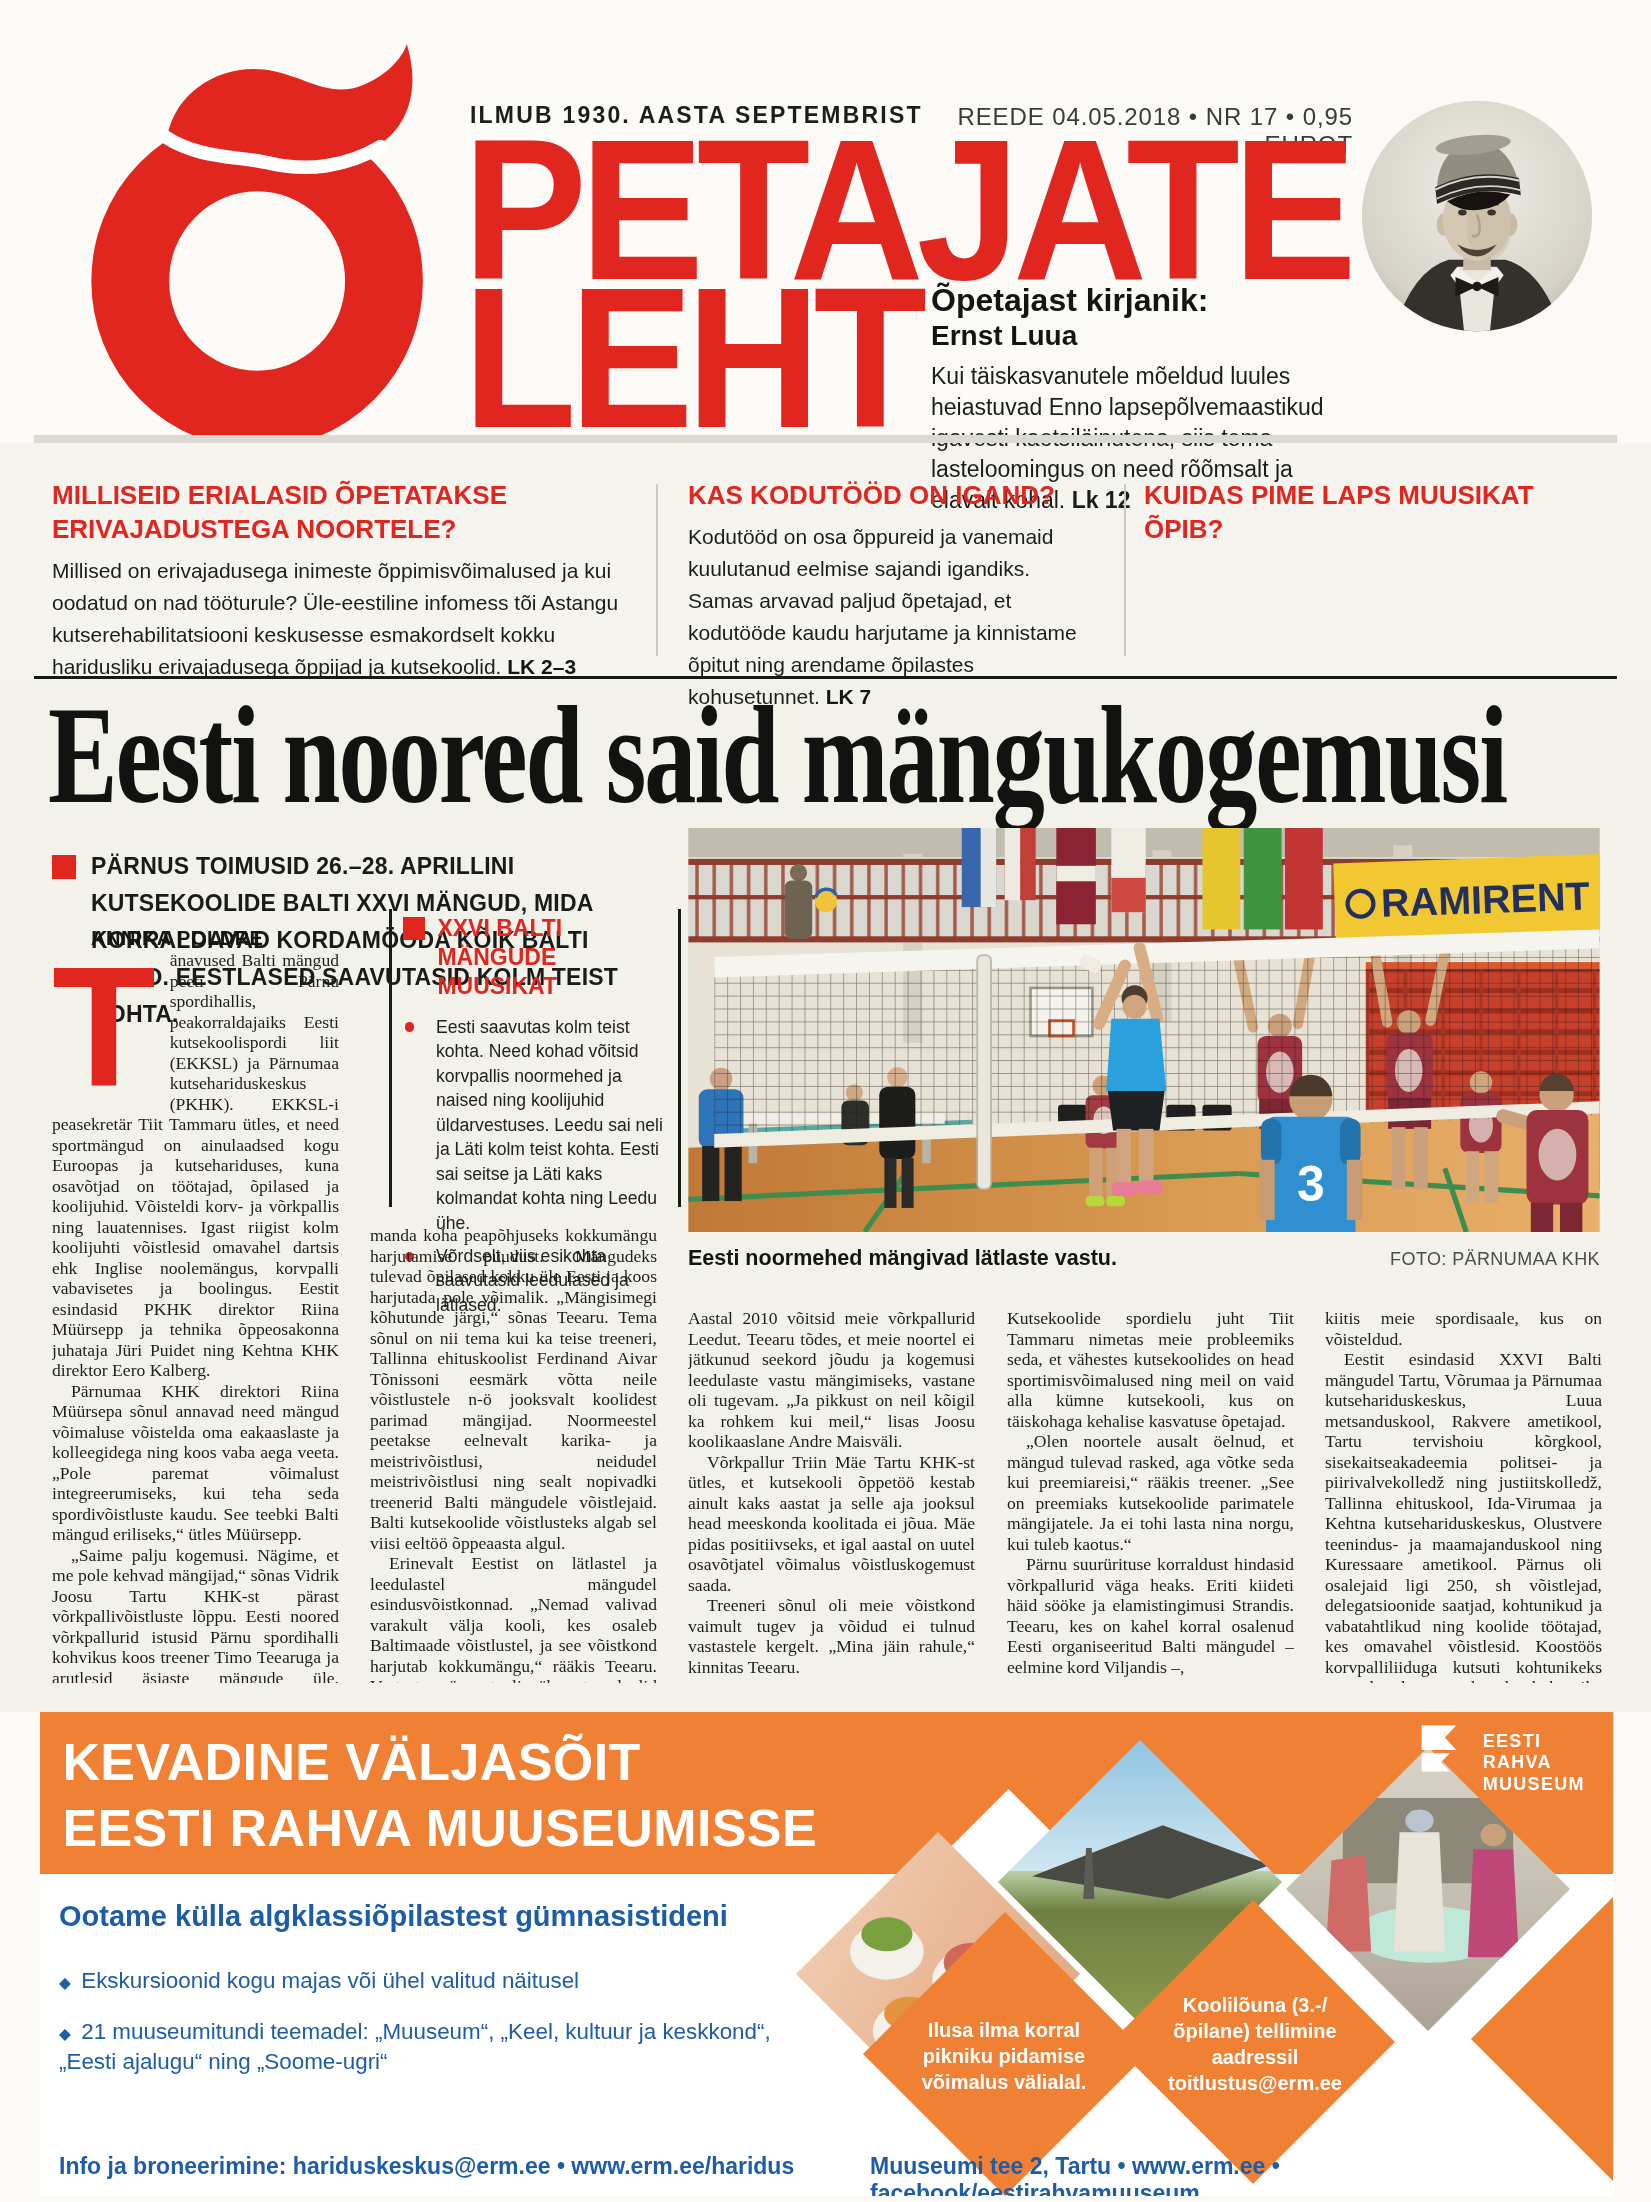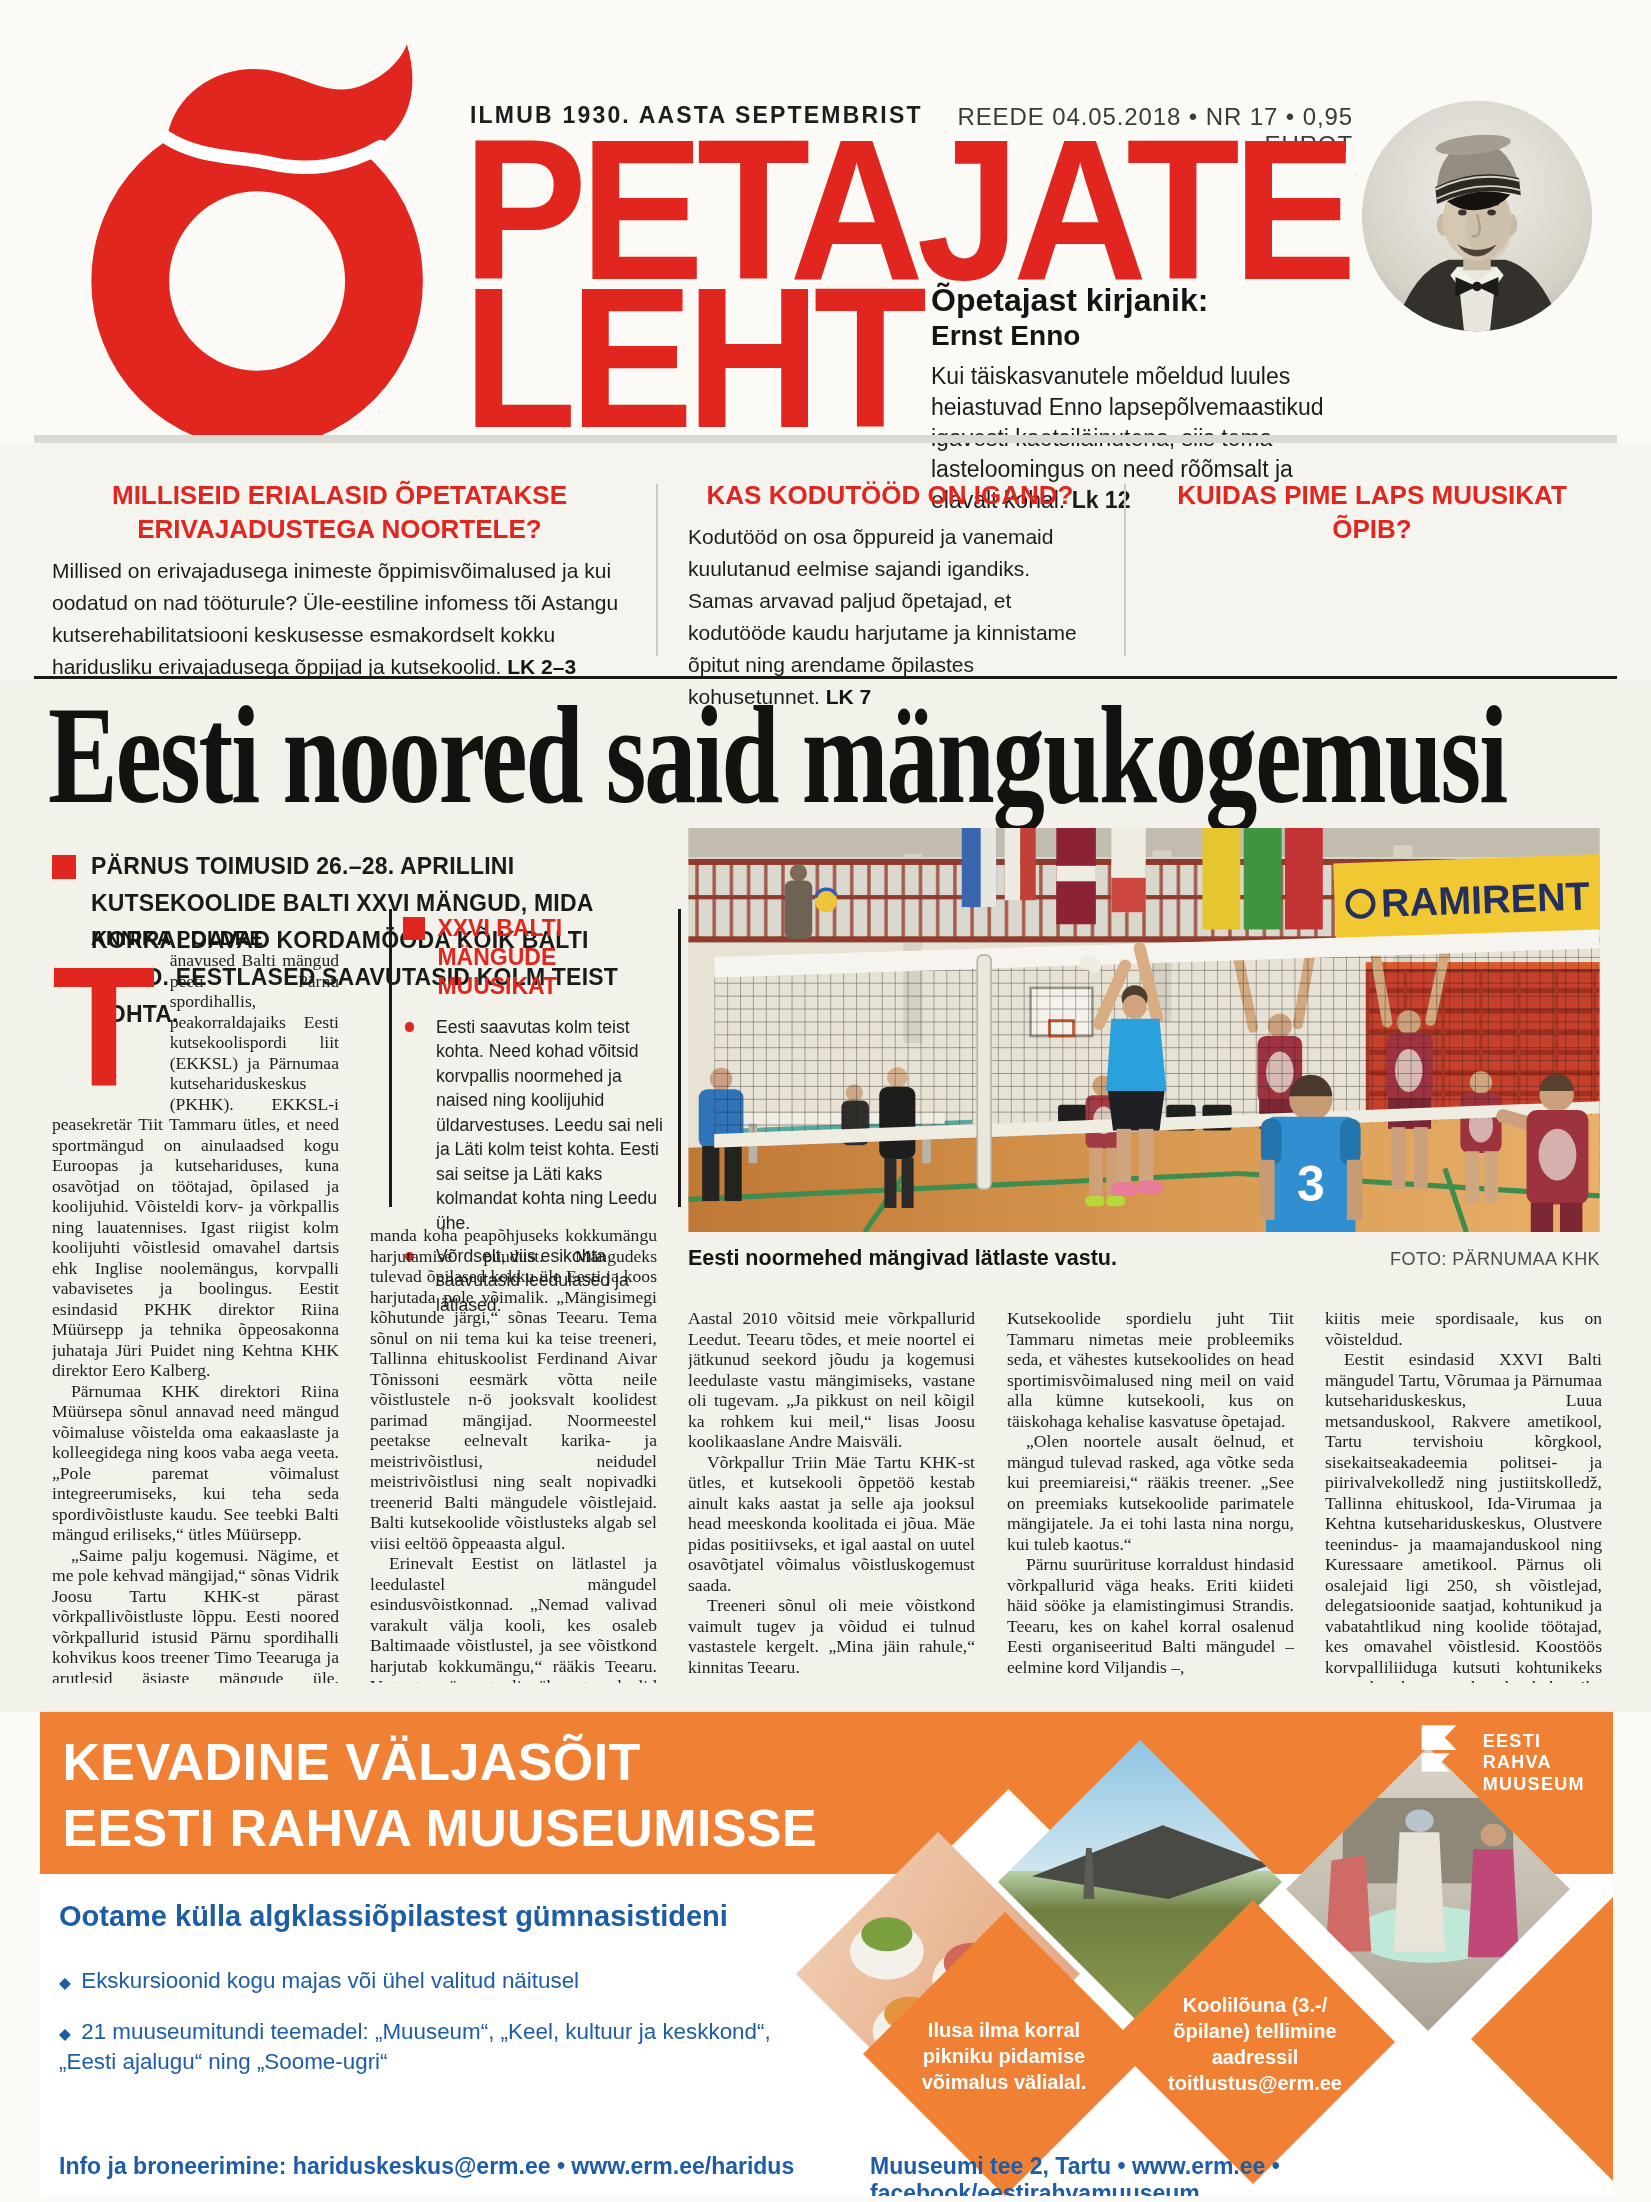--- a/index.html
+++ b/index.html
@@ -20,21 +20,21 @@
   .feat-kicker { left:931px; top:282px; font-size:32px; font-weight:bold; color:#141412; }
   .feat-name { left:931px; top:320px; font-size:28px; font-weight:bold; color:#141412; }
   .feat-sum { left:931px; top:361px; width:426px; font-size:23px; line-height:31px; color:#1c1c1a; }
   .feat-sum b { font-weight:bold; }
   .portrait { left:1361px; top:100px; width:232px; height:232px; }
 
   .rule-gray { left:34px; top:435px; width:1583px; height:7.7px; background:#dbdad2; }
   .rule-black { left:34px; top:676px; width:1583px; height:3.4px; background:#181816; }
 
   
-  .teaser h3 { color:#e0261e; font-size:26px; line-height:34px; font-weight:bold; margin-bottom:8.6px;text-align:center; }
+  .teaser h3 { color:#e0261e; font-size:26px; line-height:34px; font-weight:bold; margin-bottom:8.6px; }
   .teaser p { font-size:21px; line-height:32px; color:#1d1d1b; }
   .teaser b { font-weight:bold; color:#141412; }
   .t1 { left:52px; top:478px; width:575px; }
   .t2 { left:688px; top:478px; width:404px; }
   .t3 { left:1144px; top:478px; width:456px; }
   .tdiv { top:484px; width:1.7px; height:172px; background:#cbcac3; }
 
   
   .headline { left:48px; top:685px; font-family:"Liberation Serif", serif; font-size:139px; line-height:1.02; color:#121210; letter-spacing:-2.6px; white-space:nowrap; transform:scaleX(.75); transform-origin:left top; }
   .lead-sq { left:52px; top:855px; width:24px; height:24px; background:#e0261e; }
@@ -96,21 +96,21 @@
   <ellipse cx="246" cy="292" rx="150" ry="152" fill="none" stroke="#e0261e" stroke-width="92"></ellipse>
   <path d="M140 120 C150 68 202 36 254 42 C302 48 330 78 372 60 C404 46 418 26 423 12 C438 60 428 108 388 132 C350 155 300 162 258 151 C215 140 168 142 140 120 Z" fill="#e0261e"></path>
   <path d="M138 122 C178 148 224 144 262 153 C305 163 352 157 392 133" stroke="#ffffff" stroke-width="16" fill="none" stroke-linecap="round"></path>
 </svg>
 <div class="abs tagline">ILMUB 1930. AASTA SEPTEMBRIST</div>
 <div class="abs issue">REEDE 04.05.2018 • NR 17 • 0,95 EUROT</div>
 <div class="abs mast1">PETAJATE</div>
 <div class="abs mast2">LEHT</div>
 
 <div class="abs feat-kicker">Õpetajast kirjanik:</div>
-<div class="abs feat-name">Ernst Enno</div>
+<div class="abs feat-name">Ernst Luua</div>
 <div class="abs feat-sum">
   <span>Kui täiskasvanutele mõeldud luules heiastuvad Enno lapsepõlvemaastikud igavesti kaotsiläinutena, siis tema lasteloomingus on need rõõmsalt ja elavalt kohal.</span>
   <b>Lk 12</b>
 </div>
 
 <svg class="abs portrait" viewBox="0 0 270 270">
   <defs>
     <radialGradient id="pg" cx="50%" cy="38%" r="75%">
       <stop offset="0" stop-color="#efede7"></stop>
         <stop offset=".7" stop-color="#d6d2c8"></stop>

